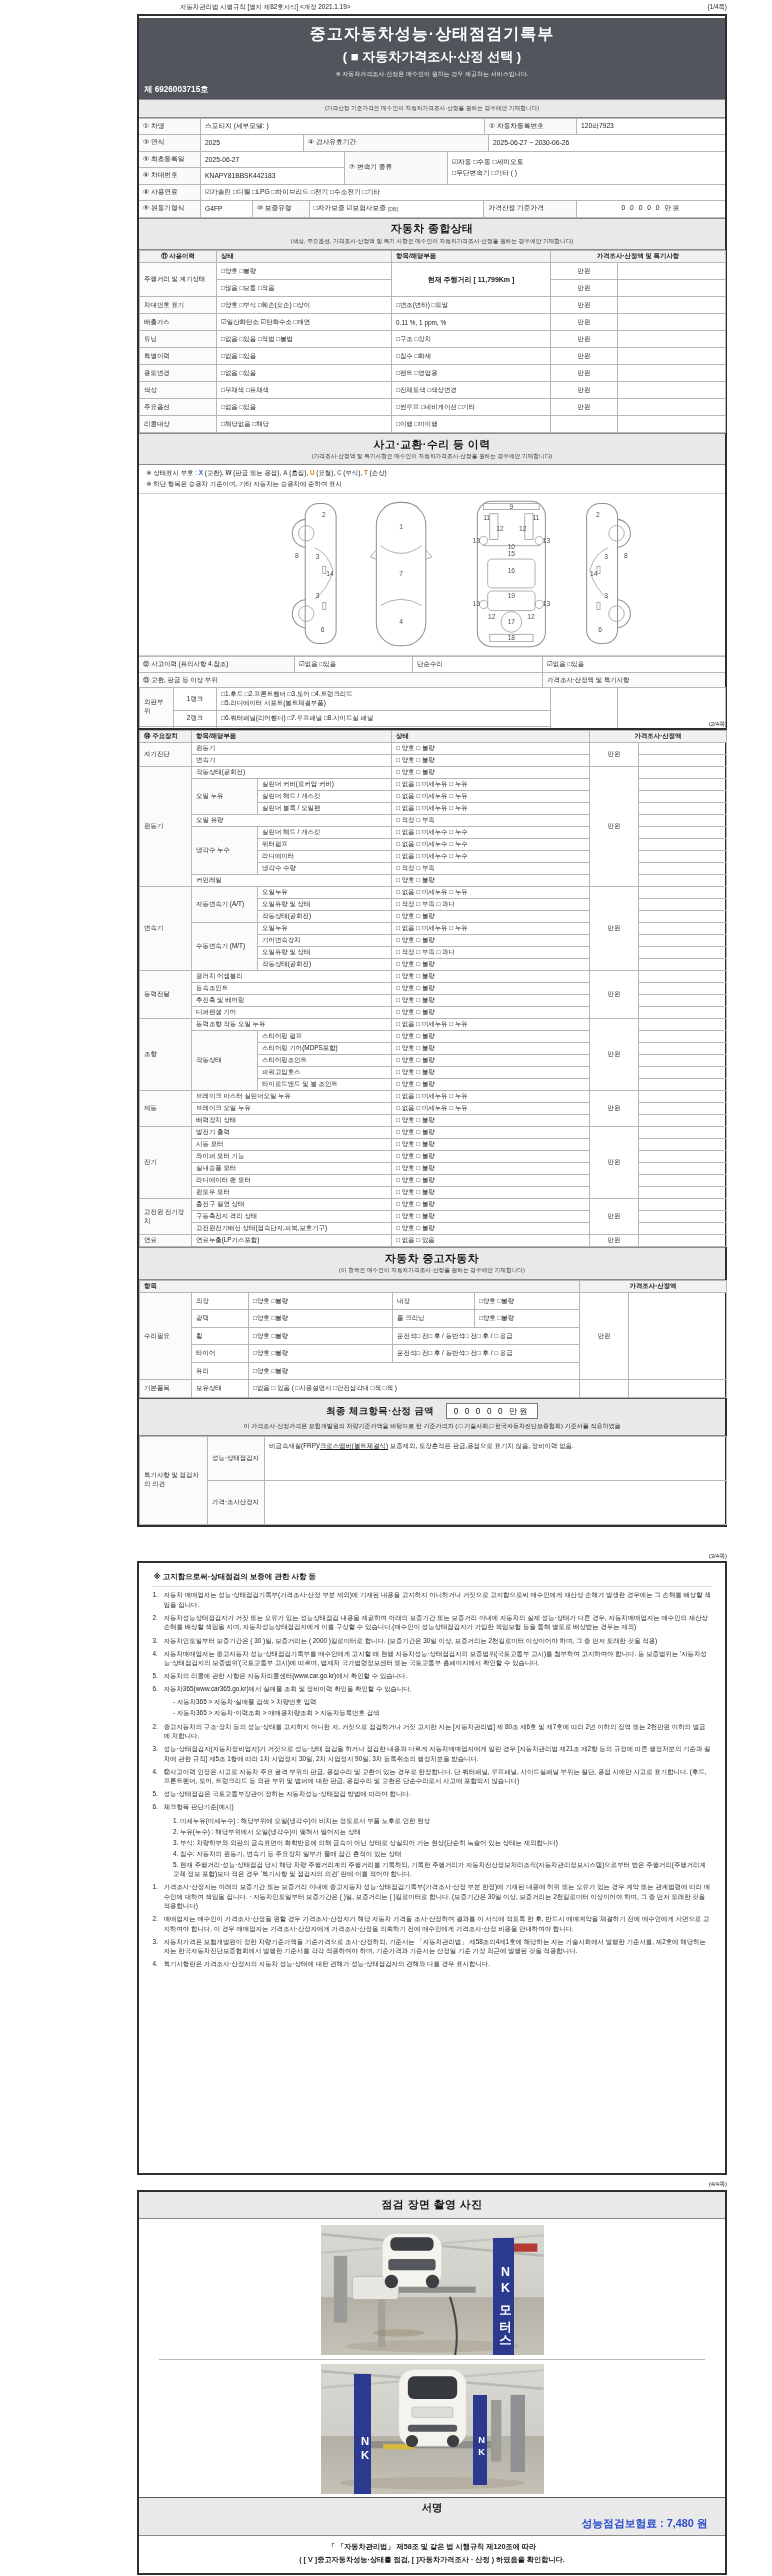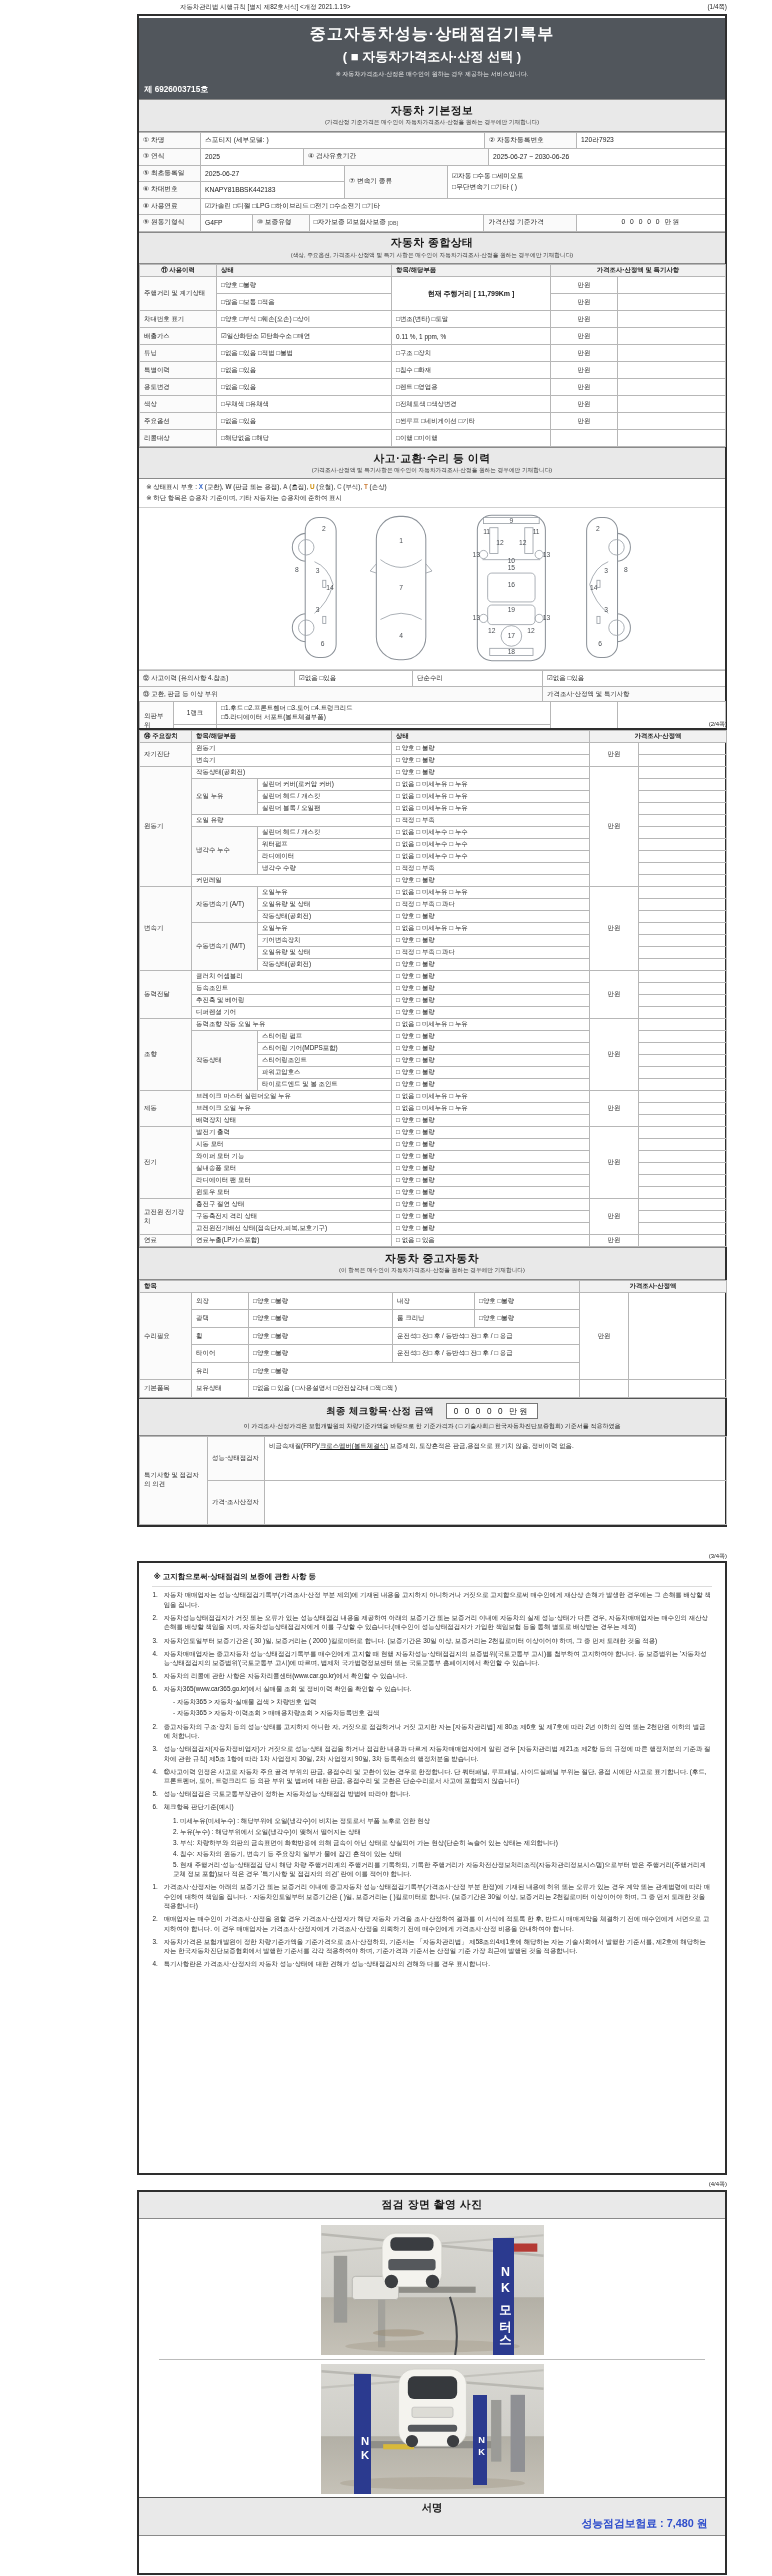--- a/index.html
+++ b/index.html
@@ -93,21 +93,20 @@
   </div>
   <div class="blk">
     <div class="dark">
       <div class="t">중고자동차성능·상태점검기록부</div>
       <div class="s">( ■ 자동차가격조사·산정 선택 )</div>
       <div class="n">※ 자동차가격조사·산정은 매수인이 원하는 경우 제공하는 서비스입니다.</div>
       <div class="docno">제 6926003715호</div>
     </div>
 
     <div class="secband">
-      <div class="st">자동차 기본정보</div>
       <div class="sn">(가격산정 기준가격은 매수인이 자동차가격조사·산정을 원하는 경우에만 기재합니다)</div>
     </div>
     <div class="bitable">
       <div class="bi-row">
         <div class="bc lbl" style="width:61px">① 차명</div>
         <div class="bc" style="width:284px">스포티지 (세부모델: )</div>
         <div class="bc lbl" style="width:92px">② 자동차등록번호</div>
         <div class="bc" style="width:149px">120라7923</div>
       </div>
       <div class="bi-row">
@@ -869,15 +868,19 @@
           <rect x="368" y="60" width="28" height="150" fill="#8f9094"></rect>
         </svg>
         <div class="vbanner" style="left:33px;top:10.3px;width:17.5px;height:108px;font-size:11.3px;padding-top:20.6px">NK</div>
         <div class="vbanner" style="right:57px;top:31px;width:13.4px;height:77px;font-size:9.3px;padding-top:13.4px">NK</div>
       </div>
     </div>
     <div class="signband">
       <div class="sgt">서명</div>
       <div class="fee">성능점검보험료 : 7,480 원</div>
     </div>
+    <div class="confarea">
+      <div>「 「자동차관리법」 제58조 및 같은 법 시행규칙 제120조에 따라</div>
+      <div>( [ V ]중고자동차성능·상태를 점검, [  ]자동차가격조사 · 산정 ) 하였음을 확인합니다.</div>
+    </div>
   </div>
 </div>
 
 
 </body></html>

